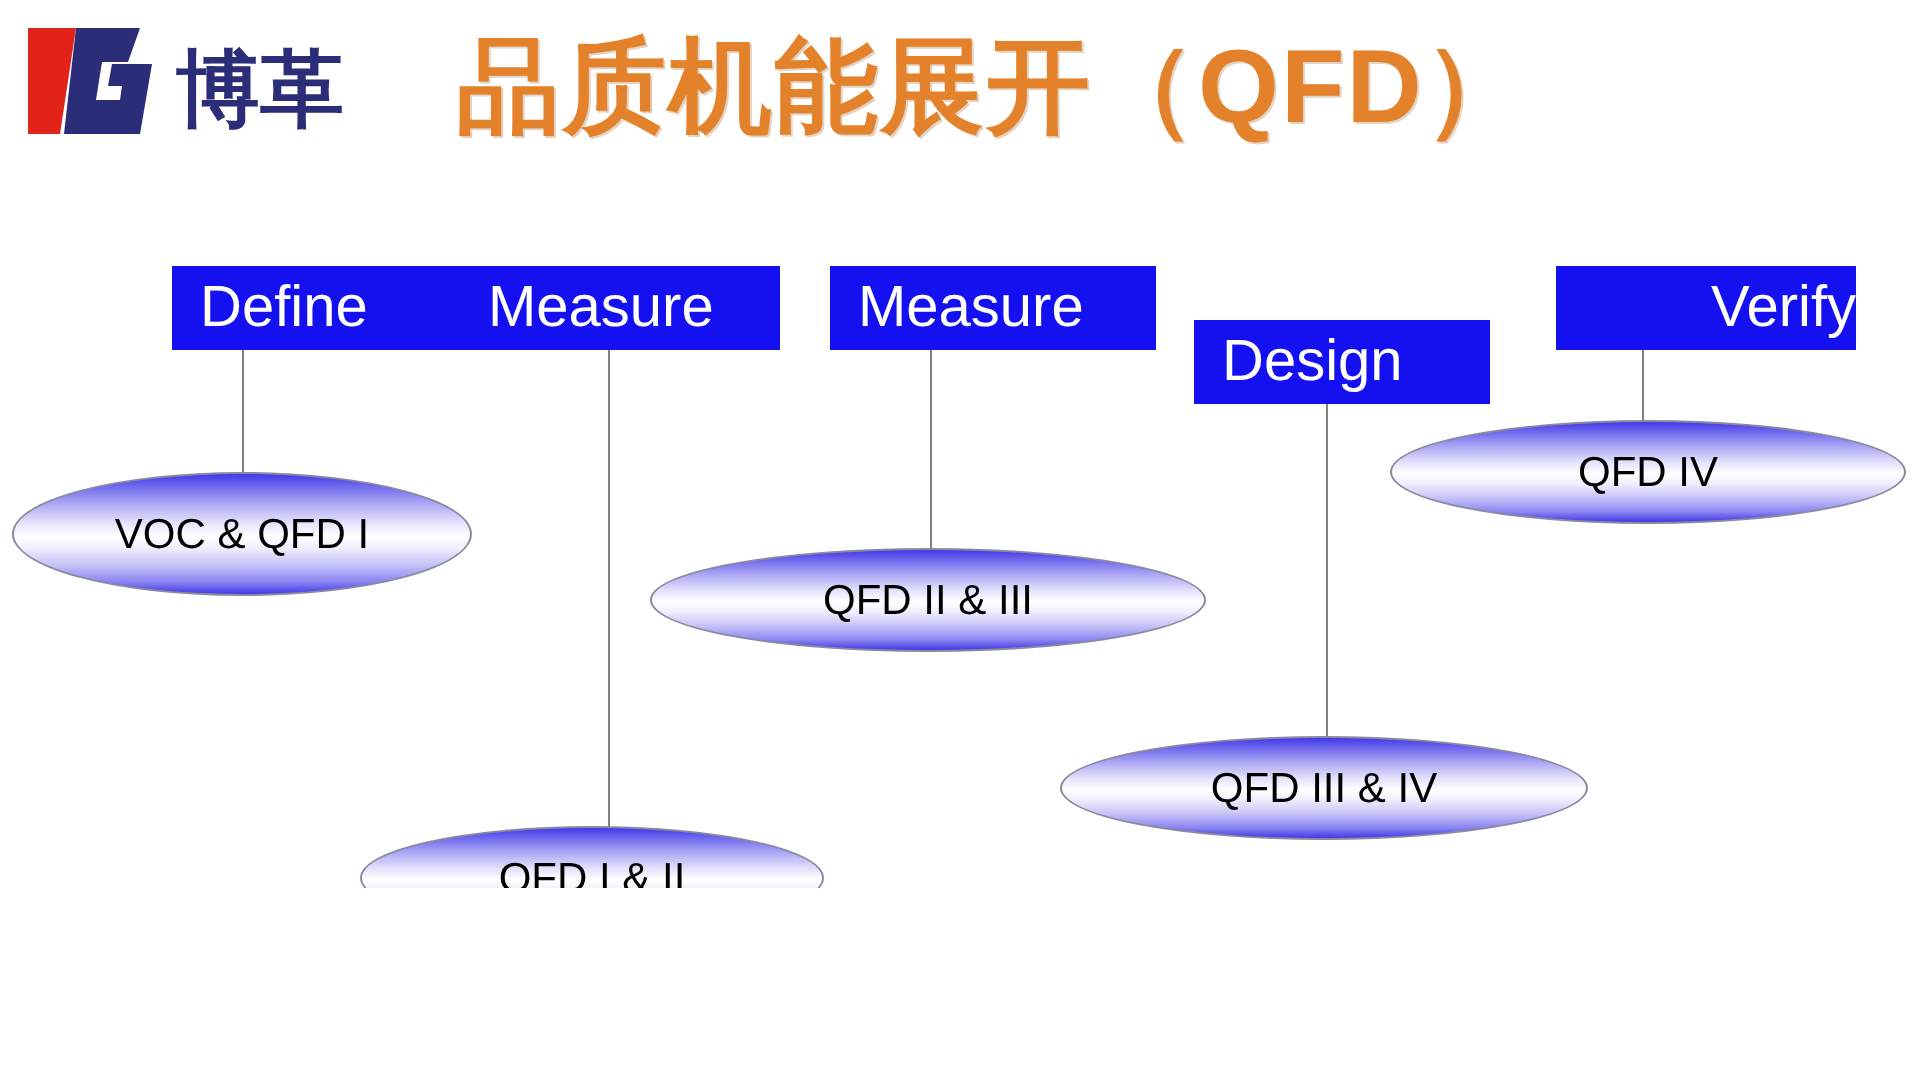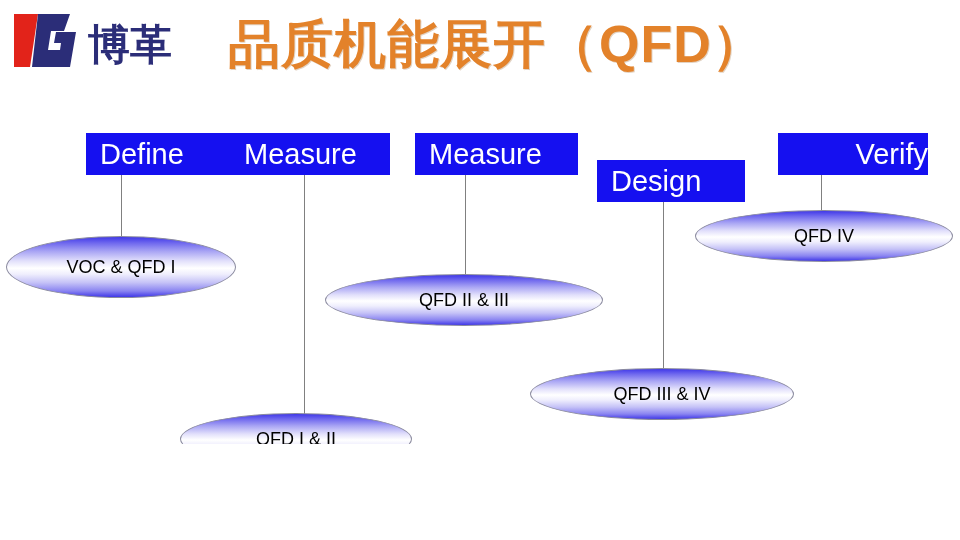--- a/index.html
+++ b/index.html
@@ -80,21 +80,21 @@
         #c5c2f7 76%,
         #8a84f1 90%,
         #4038e8 100%);
     display: flex;
     align-items: center;
     justify-content: center;
     text-align: center;
   }
   .ellipse-label {
     color: #000000;
-    font-size: 18px;
+    font-size: 21px;
     line-height: 23px;
     padding: 0 24px;
     position: relative;
     z-index: 2;
   }
   .ellipse.tall .ellipse-label {
     line-height: 27px;
   }
 
   

